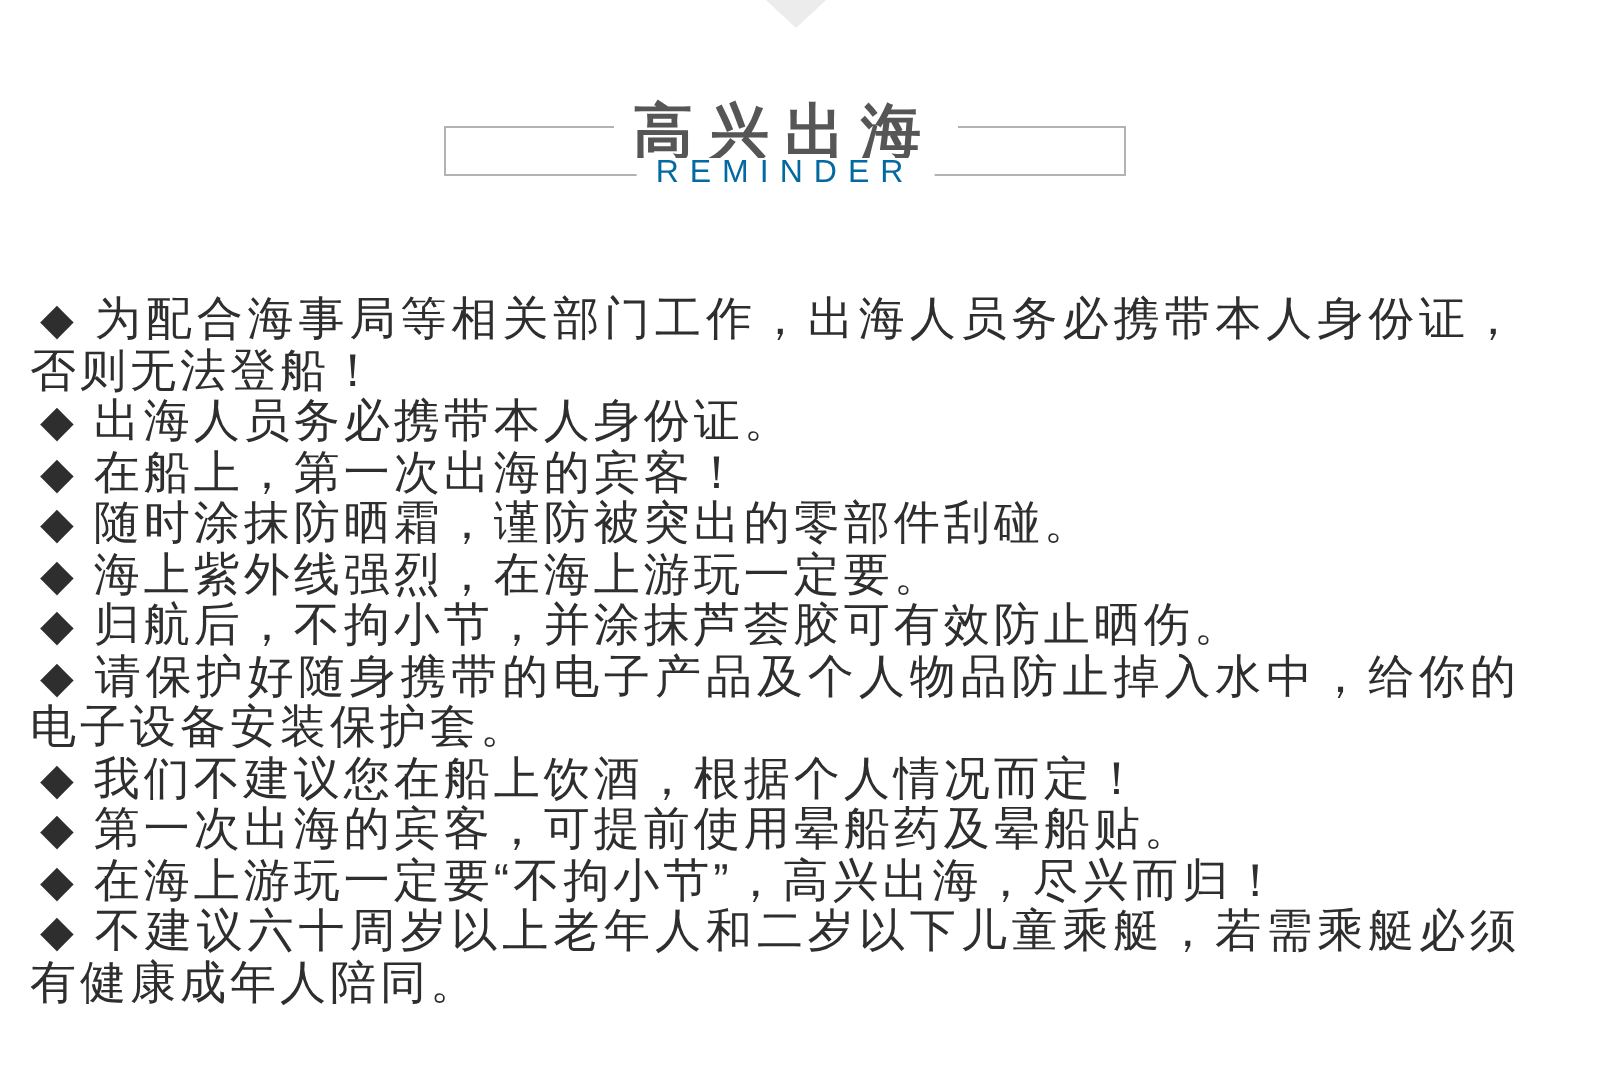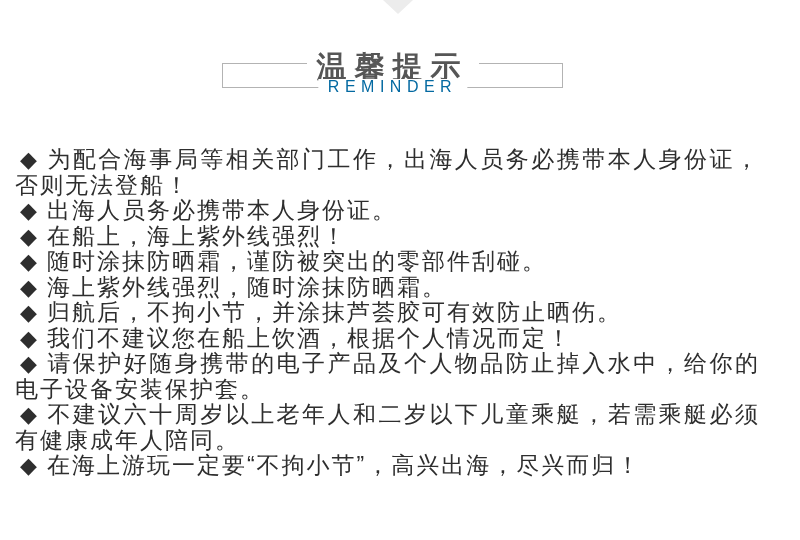--- a/index.html
+++ b/index.html
@@ -91,30 +91,31 @@
   }
 </style>
 </head>
 <body>
 
 <div class="page">
 
   <div class="top-triangle"></div>
 
   <div class="title-box">
-    <div class="title-cn">温馨提示</div>
+    <div class="title-cn">高兴出海</div>
     <div class="title-en">REMINDER</div>
   </div>
 
   <div class="notice-list">
     <p><span class="bullet">◆</span><span>为配合海事局等相关部门工作，出海人员务必携带本人身份证，否则无法登船！</span></p>
     <p><span class="bullet">◆</span><span>出海人员务必携带本人身份证。</span></p>
-    <p><span class="bullet">◆</span><span>在船上，海上紫外线强烈！</span></p>
+    <p><span class="bullet">◆</span><span>在船上，第一次出海的宾客！</span></p>
     <p><span class="bullet">◆</span><span>随时涂抹防晒霜，谨防被突出的零部件刮碰。</span></p>
-    <p><span class="bullet">◆</span><span>海上紫外线强烈，随时涂抹防晒霜。</span></p>
+    <p><span class="bullet">◆</span><span>海上紫外线强烈，在海上游玩一定要。</span></p>
     <p><span class="bullet">◆</span><span>归航后，不拘小节，并涂抹芦荟胶可有效防止晒伤。</span></p>
+    <p><span class="bullet">◆</span><span>请保护好随身携带的电子产品及个人物品防止掉入水中，给你的电子设备安装保护套。</span></p>
     <p><span class="bullet">◆</span><span>我们不建议您在船上饮酒，根据个人情况而定！</span></p>
-    <p><span class="bullet">◆</span><span>请保护好随身携带的电子产品及个人物品防止掉入水中，给你的电子设备安装保护套。</span></p>
+    <p><span class="bullet">◆</span><span>第一次出海的宾客，可提前使用晕船药及晕船贴。</span></p>
+    <p><span class="bullet">◆</span><span>在海上游玩一定要“不拘小节”，高兴出海，尽兴而归！</span></p>
     <p><span class="bullet">◆</span><span>不建议六十周岁以上老年人和二岁以下儿童乘艇，若需乘艇必须有健康成年人陪同。</span></p>
-    <p><span class="bullet">◆</span><span>在海上游玩一定要“不拘小节”，高兴出海，尽兴而归！</span></p>
   </div>
 
 </div>
 
 </body></html>

